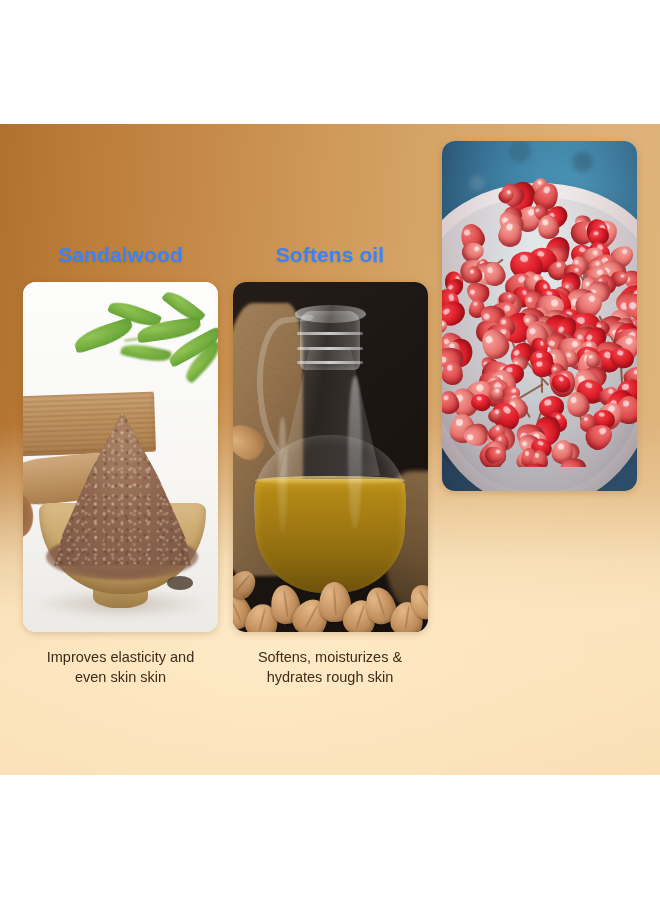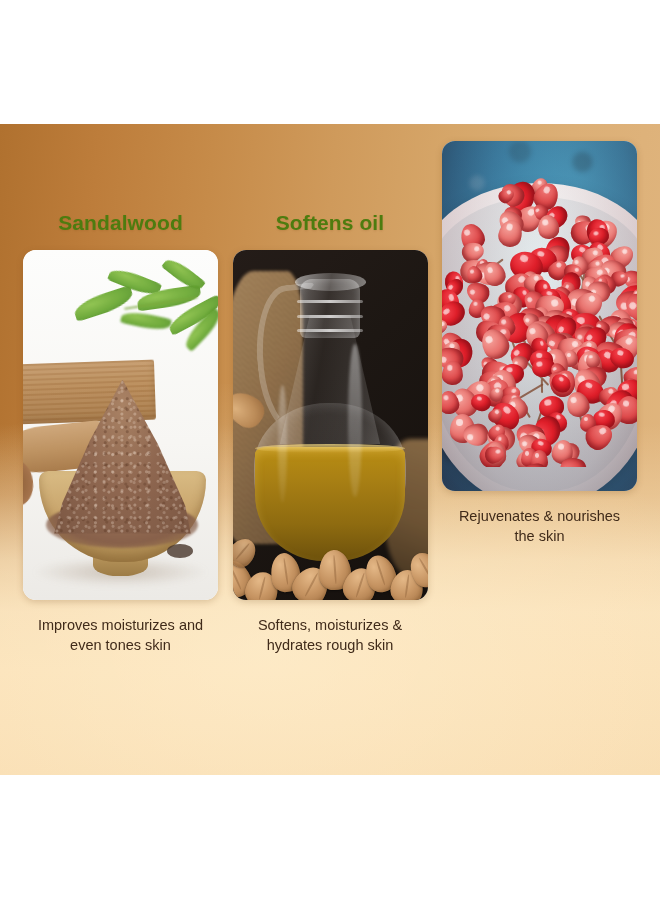--- a/index.html
+++ b/index.html
@@ -79,22 +79,22 @@
     justify-content: space-between;
   }
   .col {
     width: 195px;
     display: flex;
     flex-direction: column;
     align-items: center;
   }
 
   .col-title {
-    margin-top: 88px;
-    color: #4d7c0f;
+    margin-top: 120px;
+    color: #3b82f6;
     font-size: 21px;
     font-weight: 700;
     letter-spacing: 0.1px;
     line-height: 1;
     text-align: center;
     text-shadow: 0 1px 2px rgba(120,70,20,0.18);
     white-space: nowrap;
   }
 
   .card {
@@ -462,21 +462,21 @@
             <div class="logend"></div>
             <div class="shadow"></div>
             <div class="bowl-foot"></div>
             <div class="bowl"></div>
             <div class="powder-spread"></div>
             <div class="powder"></div>
             <div class="bowl-dot"></div>
           </div>
         </div>
 
-        <div class="caption">Improves moisturizes and even tones skin</div>
+        <div class="caption">Improves elasticity and even skin skin</div>
       </div>
 
       <div class="col">
         <div class="col-title">Softens oil</div>
 
         <div class="card">
           <div class="photo p2">
             <div class="burlap"></div>
             <div class="burlap-r"></div>
             <div class="alm-left"></div>
@@ -732,18 +732,17 @@
                 <div class="b oval" style="width: 6.81418%; height: 5.70347%; left: 74.608%; top: 36.6809%; transform: rotate(26.2175deg); z-index: 37;"></div>
                 <div class="b pale" style="width: 9.87258%; height: 8.26335%; left: 43.633%; top: 52.3838%; transform: rotate(-18.1213deg); z-index: 52;"></div>
                 <div class="b pale" style="width: 10.3032%; height: 8.62376%; left: 42.3982%; top: 88.0283%; transform: rotate(45.3357deg); z-index: 88;"></div>
                 <div class="b oval" style="width: 9.1606%; height: 7.66743%; left: 17.2859%; top: 38.5166%; transform: rotate(-59.1465deg); z-index: 39;"></div>
                 <div class="b pale" style="width: 6.3429%; height: 5.30901%; left: 71.5111%; top: 62.0765%; transform: rotate(-6.32175deg); z-index: 62;"></div>
               </div>
             <div class="shade"></div>
           </div>
         </div>
 
-        <div class="caption">Rejuvenates &amp; nourishes the skin</div>
       </div>
 
     </div>
   </div>
 </div>
 
 </body></html>

